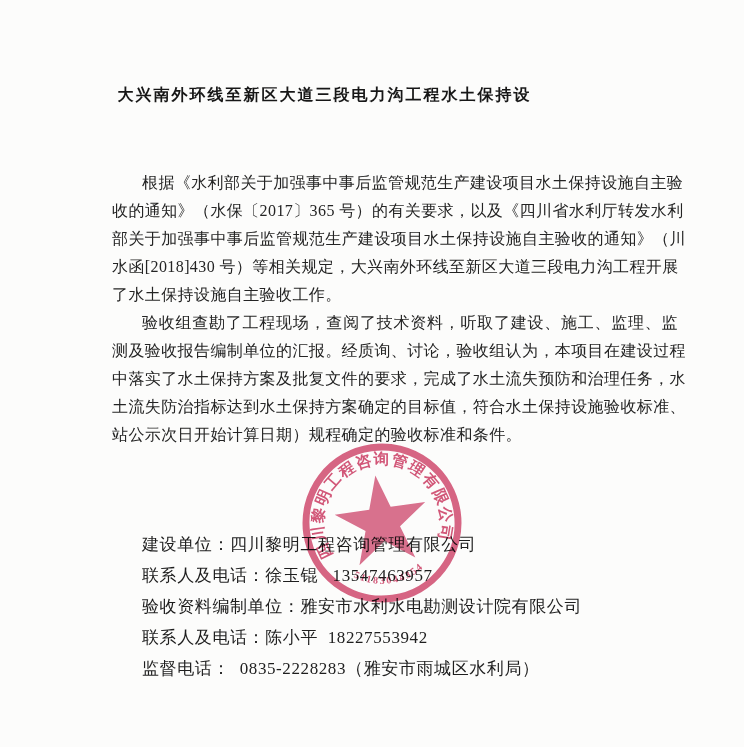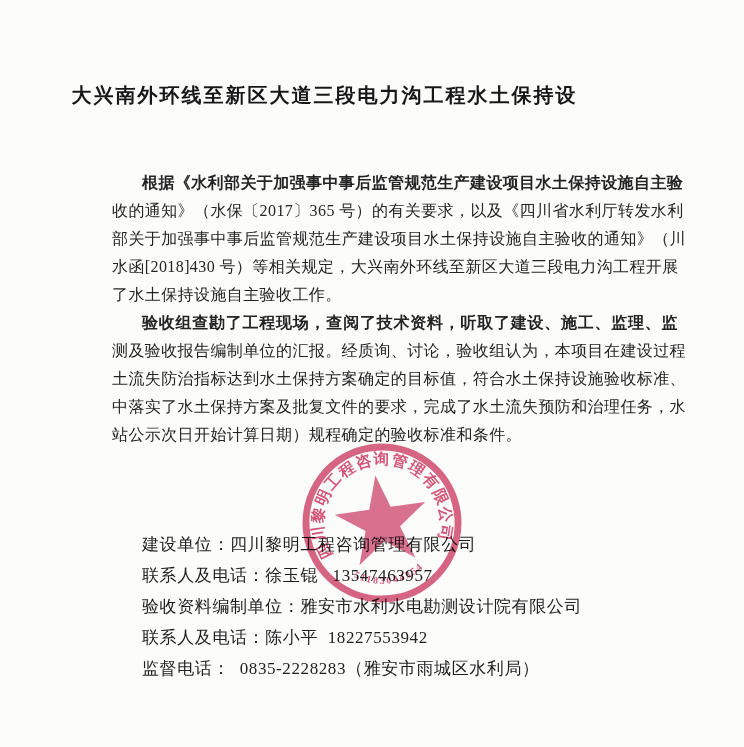--- a/index.html
+++ b/index.html
@@ -9,39 +9,39 @@
     margin:0 auto;
     background:#fcfcfb;
     overflow:hidden;
     font-family:"Liberation Serif","DejaVu Serif",serif;
     color:#242424;
   }
   .title{
     position:absolute;
     left:0;top:72px;width:649px;
     text-align:center;
-    font-size:20px;
+    font-size:16px;
     font-weight:bold;
     line-height:46px;
     letter-spacing:2px;
     color:#171717;
   }
   .body-text{
     position:absolute;
     left:112px;top:169px;width:566px;
     font-size:16px;
     line-height:28px;
     letter-spacing:.4px;
   }
   .bodyline{
     text-align:justify;
     text-align-last:justify;
     white-space:nowrap;
   }
-  .bodyline.indent{padding-left:30px;font-weight:bold;}
+  .bodyline.indent{padding-left:30px;}
   .bodyline.para-end{text-align-last:left;}
   .contacts{
     position:absolute;
     left:142px;top:529px;
     font-size:17px;
     line-height:31px;
     font-weight:400;
     letter-spacing:.6px;
     color:#1e1e1e;
   }
@@ -68,22 +68,22 @@
     <div>
       <div class="bodyline indent">根据《水利部关于加强事中事后监管规范生产建设项目水土保持设施自主验</div>
       <div class="bodyline">收的通知》（水保〔2017〕365 号）的有关要求，以及《四川省水利厅转发水利</div>
       <div class="bodyline">部关于加强事中事后监管规范生产建设项目水土保持设施自主验收的通知》（川</div>
       <div class="bodyline">水函[2018]430 号）等相关规定，大兴南外环线至新区大道三段电力沟工程开展</div>
       <div class="bodyline para-end">了水土保持设施自主验收工作。</div>
     </div>
     <div>
       <div class="bodyline indent">验收组查勘了工程现场，查阅了技术资料，听取了建设、施工、监理、监</div>
       <div class="bodyline">测及验收报告编制单位的汇报。经质询、讨论，验收组认为，本项目在建设过程</div>
+      <div class="bodyline">中落实了水土保持方案及批复文件的要求，完成了水土流失预防和治理任务，水</div>
       <div class="bodyline">土流失防治指标达到水土保持方案确定的目标值，符合水土保持设施验收标准、</div>
-      <div class="bodyline">中落实了水土保持方案及批复文件的要求，完成了水土流失预防和治理任务，水</div>
       <div class="bodyline para-end">站公示次日开始计算日期）规程确定的验收标准和条件。</div>
     </div>
   </div>
 
   <div class="contacts">
     <div class="contact-row"><span>建设单位：</span><span>四川黎明工程咨询管理有限公司</span></div>
     <div class="contact-row"><span>联系人及电话：</span><span>徐玉锟   13547463957</span></div>
     <div class="contact-row"><span>验收资料编制单位：</span><span>雅安市水利水电勘测设计院有限公司</span></div>
     <div class="contact-row"><span>联系人及电话：</span><span>陈小平  18227553942</span></div>
     <div class="contact-row"><span>监督电话：</span><span>  0835-2228283（雅安市雨城区水利局）</span></div>

